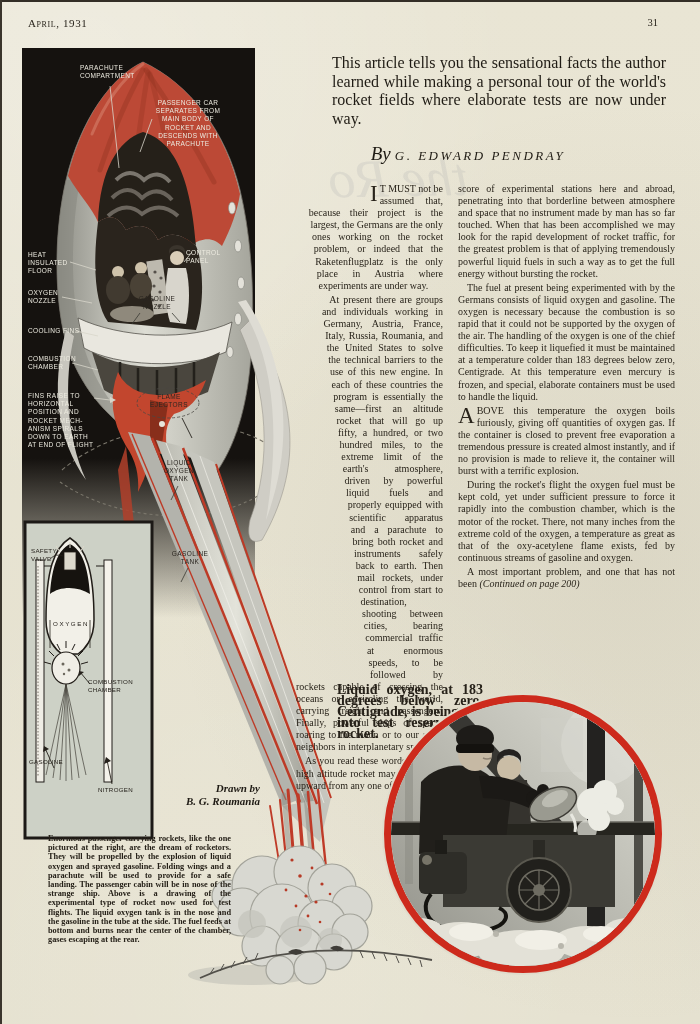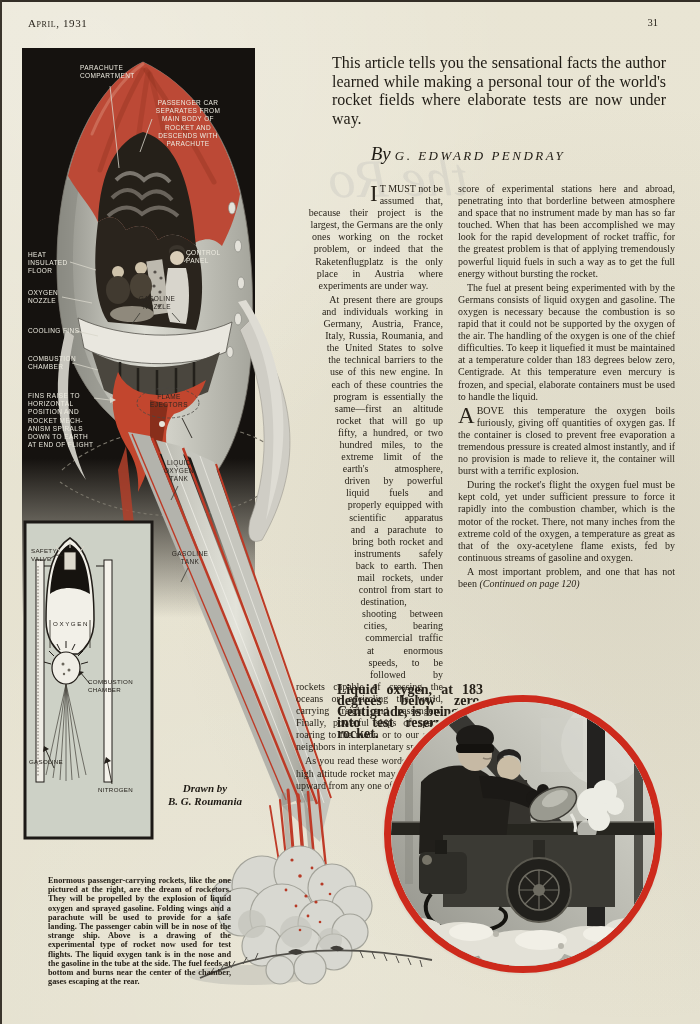--- a/index.html
+++ b/index.html
@@ -32,23 +32,23 @@
   .cont{font-style:italic;}
   .wrapspacer{float:left;width:74px;height:305px;margin-top:192px;
     shape-outside:polygon(0 0,8px 0,74px 100%,0 100%);}
   .lbl{position:absolute;font-family:"Liberation Sans",sans-serif;font-size:6.5px;line-height:8.2px;
     letter-spacing:.4px;color:#eceadf;white-space:pre-line;}
   .lbl.dark{color:#2b2721;}
   .lbl.center{text-align:center;}
   .inset-lbl{font-size:6.2px;line-height:7.8px;color:#25211b;letter-spacing:.3px;}
   .photo-caption{position:absolute;left:337px;top:684px;width:146px;font-weight:bold;
     font-size:14px;line-height:11px;text-align:justify;color:#262119;}
-  .credit{position:absolute;left:150px;top:782px;width:110px;text-align:center;font-style:italic;
+  .credit{position:absolute;left:150px;top:782px;width:110px;text-align:right;font-style:italic;
     font-weight:bold;font-size:11px;line-height:13px;color:#1e1a14;}
-  .bottom-caption{position:absolute;left:48px;top:876px;width:183px;font-weight:bold;
+  .bottom-caption{position:absolute;left:48px;top:834px;width:183px;font-weight:bold;
     font-size:8.3px;line-height:9.2px;text-align:justify;color:#262119;}
   .photo-ring{position:absolute;left:384px;top:695px;width:264px;height:264px;
     border:7px solid #cd2a1c;border-radius:50%;
     box-shadow:inset 0 0 0 3px #efecdf,0 0 0 2px #e0dccc;background:#b9b9b0;overflow:hidden;}
   .photo-ring svg{display:block;}
   #art{position:absolute;left:0;top:0;pointer-events:none;}
 </style>
 </head>
 <body>
 
@@ -334,21 +334,21 @@
     <p class="p"><span class="dropcap">I</span><span>T MUST not be assumed that, because their project is the largest, the Germans are the only ones working on the rocket problem, or indeed that the Raketenflugplatz is the only place in Austria where experiments are under way.</span></p>
     <p class="p ind">At present there are groups and individuals working in Germany, Austria, France, Italy, Russia, Roumania, and the United States to solve the technical barriers to the use of this new engine. In each of these countries the program is essentially the same—first an altitude rocket that will go up fifty, a hundred, or two hundred miles, to the extreme limit of the earth's atmosphere, driven by powerful liquid fuels and properly equipped with scientific apparatus and a parachute to bring both rocket and instruments safely back to earth. Then mail rockets, under control from start to destination, shooting between cities, bearing commercial traffic at enormous speeds, to be followed by rockets capable of crossing the oceans or encircling the world, carrying freight and passengers. Finally, powerful ships of space, roaring to the moon or to our other neighbors in interplanetary space.</p>
     <p class="p ind">As you read these words, the first high altitude rocket may be hurtling upward from any one of nearly a</p>
   </div>
 
   <div class="col col2">
     <p class="p">score of experimental stations here and abroad, penetrating into that borderline between atmosphere and space that no instrument made by man has so far touched. When that has been accomplished we may look for the rapid development of rocket traffic, for the greatest problem is that of applying tremendously powerful liquid fuels in such a way as to get the full energy without bursting the rocket.</p>
     <p class="p ind">The fuel at present being experimented with by the Germans consists of liquid oxygen and gasoline. The oxygen is necessary because the combustion is so rapid that it could not be supported by the oxygen of the air. The handling of the oxygen is one of the chief difficulties. To keep it liquefied it must be maintained at a temperature colder than 183 degrees below zero, Centigrade. At this temperature even mercury is frozen, and special, elaborate containers must be used to handle the liquid.</p>
     <p class="p"><span class="dropcap">A</span><span>BOVE this temperature the oxygen boils furiously, giving off quantities of oxygen gas. If the container is closed to prevent free evaporation a tremendous pressure is created almost instantly, and if no provision is made to relieve it, the container will burst with a terrific explosion.</span></p>
     <p class="p ind">During the rocket's flight the oxygen fuel must be kept cold, yet under sufficient pressure to force it rapidly into the combustion chamber, which is the motor of the rocket. There, not many inches from the extreme cold of the oxygen, a temperature as great as that of the oxy-acetylene flame exists, fed by continuous streams of gasoline and oxygen.</p>
-    <p class="p ind"><span>A most important problem, and one that has not been </span><span class="cont">(Continued on page 120)</span></p>
+    <p class="p ind"><span>A most important problem, and one that has not been </span><span class="cont">(Continued on page 200)</span></p>
   </div>
 
   <div class="photo-caption">Liquid oxygen, at 183 degrees below zero, Centigrade, is being put into test reservoir of rocket.</div>
 
   <div class="credit">
     <div>Drawn by</div>
     <div>B. G. Roumania</div>
   </div>
 
   <div class="bottom-caption">Enormous passenger-carrying rockets, like the one pictured at the right, are the dream of rocketors. They will be propelled by the explosion of liquid oxygen and sprayed gasoline. Folding wings and a parachute will be used to provide for a safe landing. The passenger cabin will be in nose of the strange ship. Above is a drawing of the experimental type of rocket now used for test flights. The liquid oxygen tank is in the nose and the gasoline in the tube at the side. The fuel feeds at bottom and burns near the center of the chamber, gases escaping at the rear.</div>

